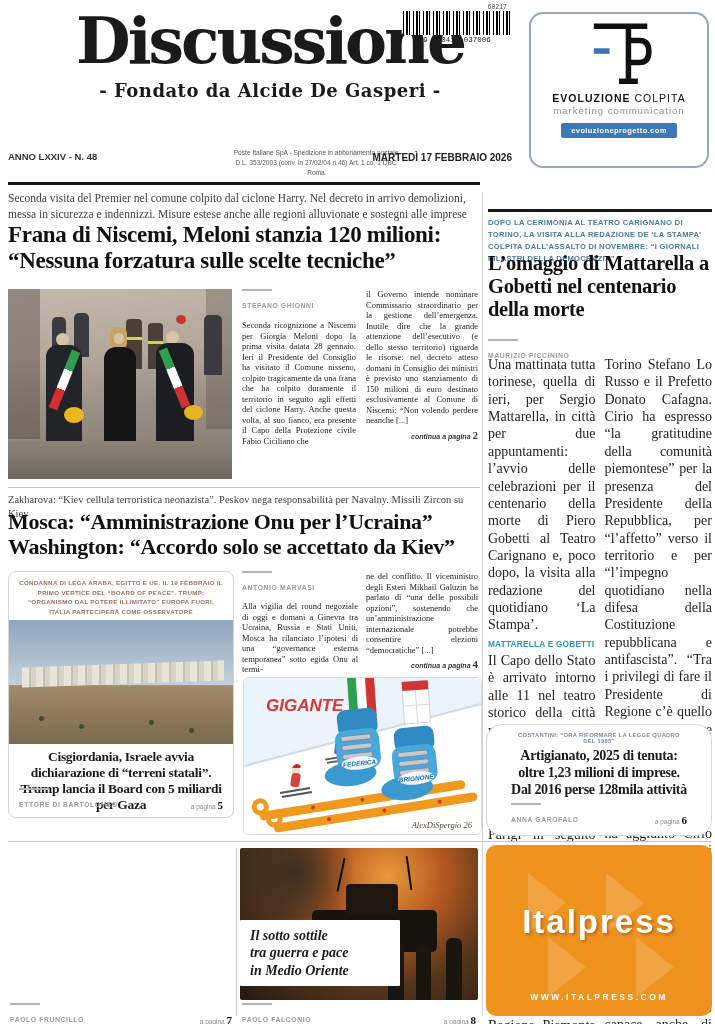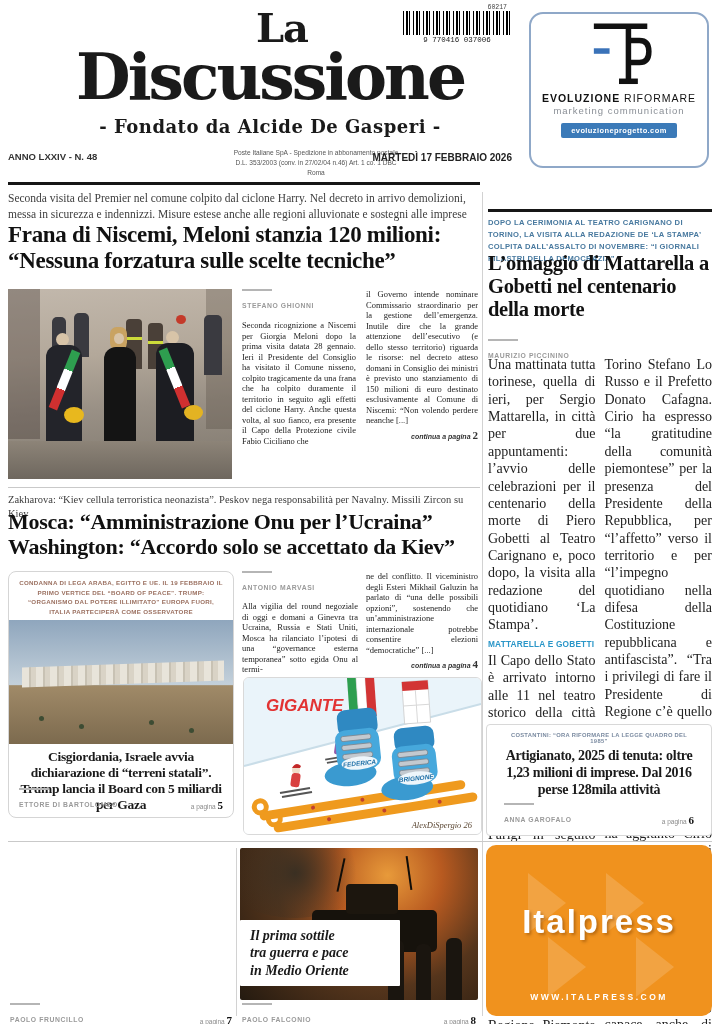--- a/index.html
+++ b/index.html
@@ -78,22 +78,22 @@
   #cartoon{position:absolute;left:243px;top:677px;width:237px;height:156px;border:1px solid #d9d9d9;border-radius:6px;overflow:hidden;background:#fff;}
   
   #sb-kicker{position:absolute;left:488px;top:217px;width:224px;
              font:700 7.6px/1.6 "Liberation Sans",sans-serif;color:#48799f;letter-spacing:.3px;}
   #sb-head{position:absolute;left:488px;top:252px;width:224px;font-size:20.5px;}
   #sb-byline{position:absolute;left:488px;top:339px;}
   #sb-cols{position:absolute;left:488px;top:356px;width:224px;display:flex;gap:9px;}
   #sb-cols .c{width:108px;}
   #sb-cols .bodytext{font-size:14px;}
   .subhead{font:700 8.3px/1.25 "Liberation Sans",sans-serif;color:#2a96c8;margin:5px 0 3px;letter-spacing:.2px;}
-  #art-box{position:absolute;left:486px;top:724px;width:226px;height:112px;border:1px solid #d8d8d8;border-radius:4px;
-           box-sizing:border-box;background:#fff;text-align:center;padding:7px 17px 0;}
+  #art-box{position:absolute;left:486px;top:724px;width:226px;height:112px;border:1px solid #d8d8d8;border-radius:16px;
+           box-sizing:border-box;background:#fff;text-align:center;padding:7px 24px 0;}
   #art-box .kick{font:700 5.8px "Liberation Sans",sans-serif;color:#7a8aa0;letter-spacing:.3px;text-transform:uppercase;}
   #art-box .hl{margin-top:3px;font:700 14px/1.22 "Liberation Serif",serif;letter-spacing:-.3px;}
   #art-box .foot{display:flex;justify-content:space-between;align-items:flex-end;margin-top:5px;text-align:left;}
   
   .panel-img{position:absolute;top:848px;height:152px;overflow:hidden;border-radius:2px;}
   #bl-img{left:8px;width:226px;background:linear-gradient(135deg,#9cc2ba 0%,#7a9460 18%,#5d7a48 45%,#8a7348 72%,#6b5638 100%);}
   #bl-img .town{position:absolute;right:0;top:0;width:118px;height:78px;background:#d9d0c2;
        clip-path:polygon(30% 0,100% 0,100% 100%,60% 100%);}
   #bl-img .townwin{position:absolute;right:0;top:0;width:118px;height:78px;opacity:.5;
        clip-path:polygon(30% 0,100% 0,100% 100%,60% 100%);
@@ -119,40 +119,39 @@
        font:700 8.5px "Liberation Sans",sans-serif;letter-spacing:2.5px;}
   .panel-foot{position:absolute;top:1003px;display:flex;justify-content:space-between;align-items:flex-end;}
   .vdiv{position:absolute;width:1px;background:#d2d2d2;}
 </style>
 </head>
 <body>
 
 <div id="page">
 
   <div id="mast">
-    <span class="la">La</span>
     <span class="big">Discussione</span>
     <span class="sub">- Fondato da Alcide De Gasperi -</span>
   </div>
 
   <div id="barcode">
     <span class="topnum">60217</span>
     <div class="bars"></div>
     <span class="num">9 770416 037006</span>
   </div>
 
   <div id="ep">
     <svg width="80" height="66" viewBox="0 0 100 84">
       <path d="M18 8 H86" stroke="#111" stroke-width="7" fill="none"></path>
       <path d="M62 8 V78" stroke="#111" stroke-width="7" fill="none"></path>
       <path d="M62 26 H76 Q88 26 88 40 Q88 54 76 54 H62" stroke="#111" stroke-width="7" fill="none"></path>
       <path d="M50 78 H74" stroke="#111" stroke-width="7" fill="none"></path>
       <rect x="18" y="36" width="20" height="7" fill="#3a72b8"></rect>
     </svg>
-    <div class="name"><b>EVOLUZIONE</b><span class="lt"> RIFORMARE</span></div>
+    <div class="name"><b>EVOLUZIONE</b><span class="lt"> COLPITA</span></div>
     <div class="tag">marketing communication</div>
     <div class="pill">evoluzioneprogetto.com</div>
   </div>
 
   <div id="issue">ANNO LXXIV - N. 48</div>
   <div id="postal">
     <div>Poste Italiane SpA - Spedizione in abbonamento postale</div>
     <div>D.L. 353/2003 (conv. in 27/02/04 n.46) Art. 1 co. 1 DBC Roma</div>
   </div>
   <div id="date">MARTEDÌ 17 FEBBRAIO 2026</div>
@@ -343,21 +342,21 @@
   <div class="panel-img" id="bm-img">
     <div class="smoke"></div>
     <div class="tankbody"></div>
     <div class="turret"></div>
     <div class="antenna" style="left:100px;top:10px;transform:rotate(12deg);"></div>
     <div class="antenna" style="left:168px;top:8px;transform:rotate(-8deg);"></div>
     <div class="soldier" style="left:148px;top:92px;width:16px;height:60px;"></div>
     <div class="soldier" style="left:176px;top:96px;width:15px;height:56px;"></div>
     <div class="soldier" style="left:206px;top:90px;width:16px;height:62px;"></div>
     <div class="ovl" style="left:0;bottom:14px;width:140px;font-size:14px;">
-      <div>Il prima sottile</div>
+      <div>Il sotto sottile</div>
       <div>tra guerra e pace</div>
       <div>in Medio Oriente</div>
     </div>
   </div>
   <div class="panel-foot" style="left:242px;width:234px;">
     <div class="byline"><span class="rule"></span><span class="name">PAOLO FALCONIO</span></div>
     <div class="pgref"><span>a pagina</span> <b>8</b></div>
   </div>
 
   <div id="ital">

